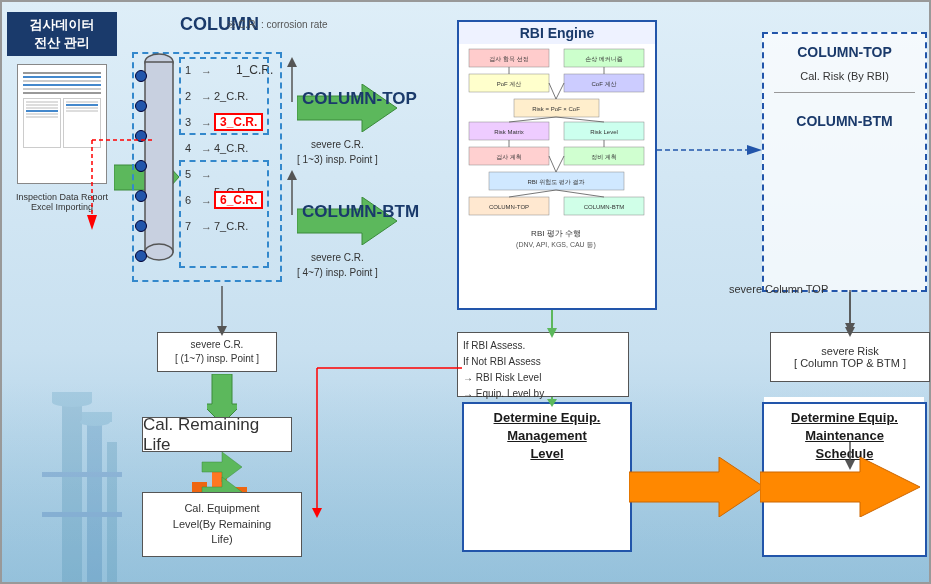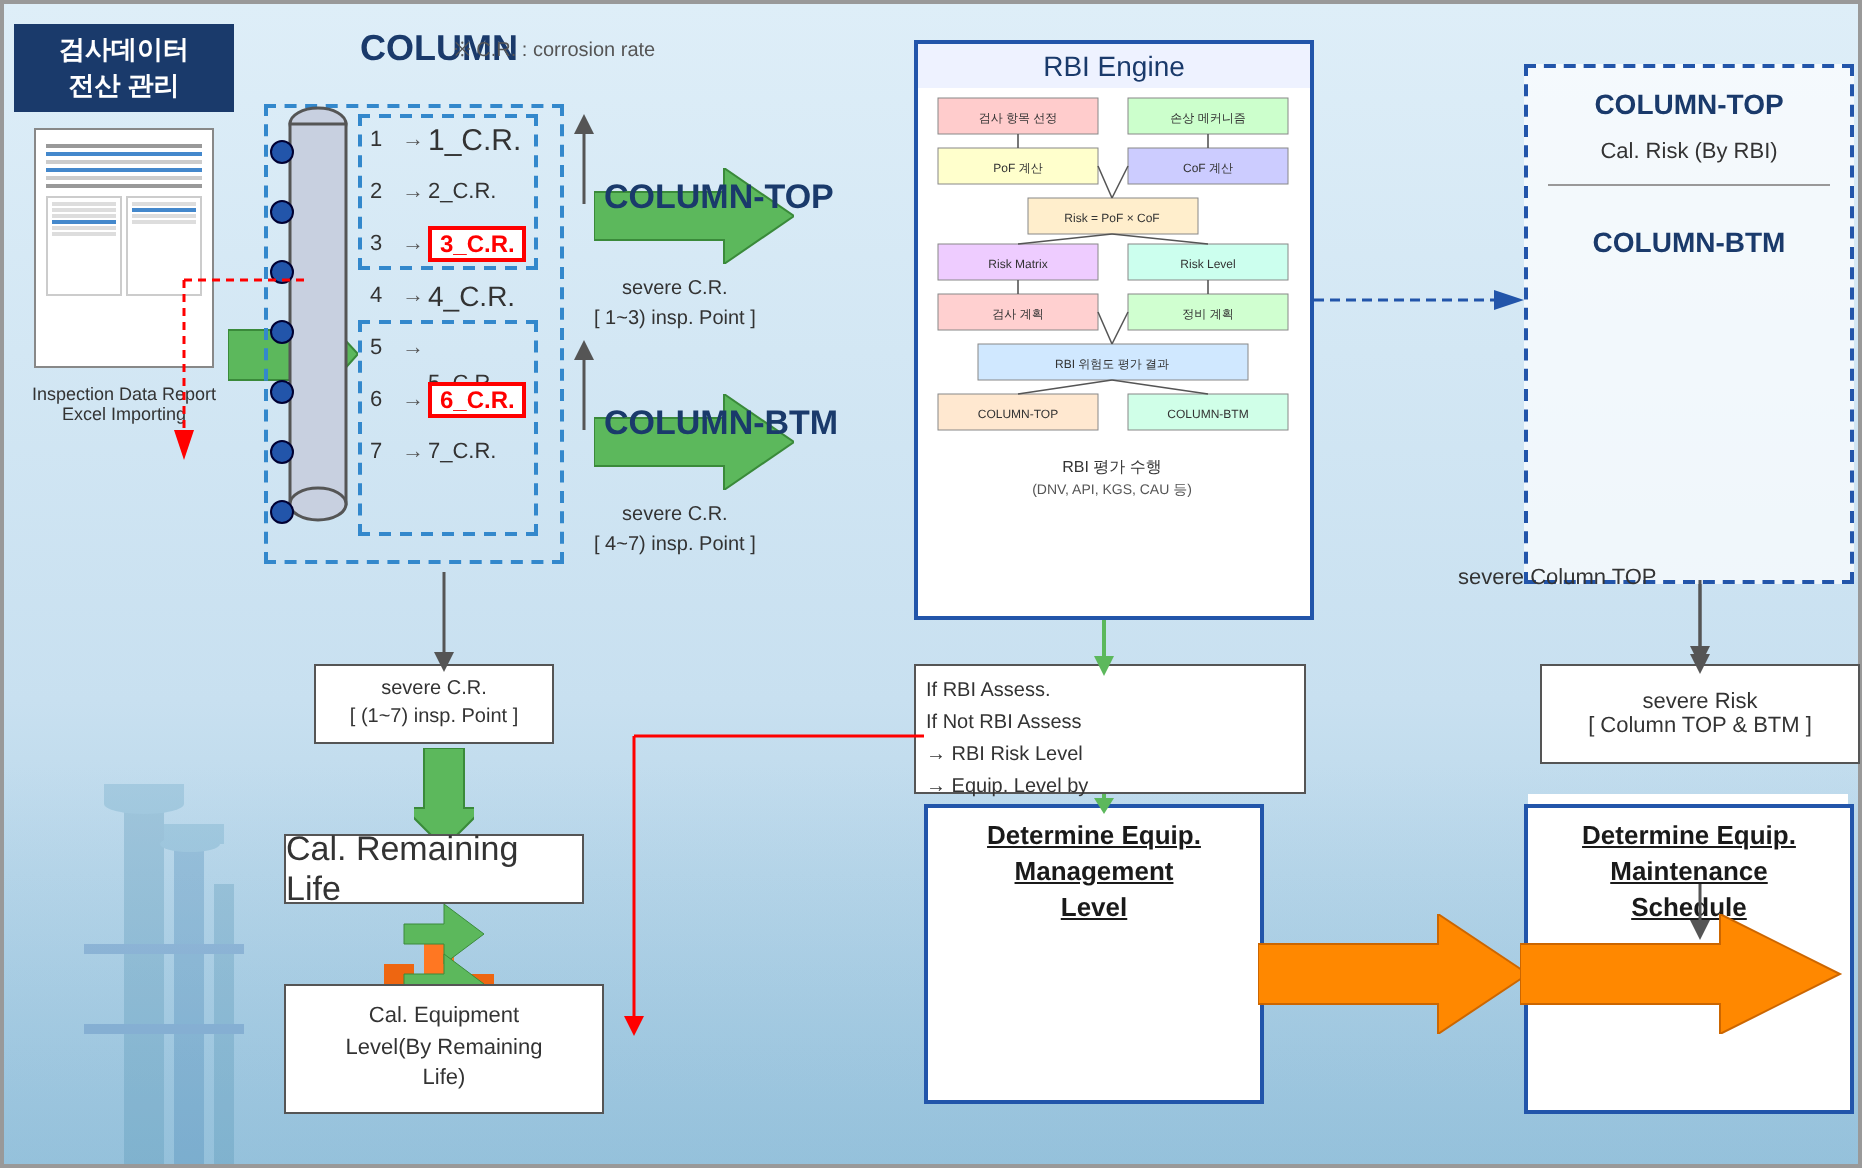--- a/index.html
+++ b/index.html
@@ -64,21 +64,21 @@
       top: 18px;
       width: 200px;
       height: 290px;
       border: 2px solid #2255aa;
       background: white;
     }
 
     .rbi-title {
       text-align: center;
       font-size: 14px;
-      font-weight: normal;
+      font-weight: bold;
       color: #1a3a6b;
       padding: 3px;
       background: #eef2ff;
     }
 
     .rbi-flowchart {
       width: 100%;
       height: 240px;
       overflow: hidden;
       position: relative;
@@ -226,21 +226,21 @@
       text-align: center;
       color: #333;
       padding: 2px 5px;
     }
 
     
     .if-rbi-box {
       position: absolute;
       left: 455px;
       top: 330px;
-      width: 196px;
+      width: 172px;
       height: 65px;
       border: 1px solid #555;
       background: white;
       padding: 5px;
       font-size: 10px;
       color: #333;
       line-height: 1.6;
     }
 
     
@@ -388,39 +388,39 @@
 
   <div style="position:absolute;left:133px;top:218px;width:12px;height:12px;background:#2255aa;border-radius:50%;border:1px solid #003;"></div>
 
   <div style="position:absolute;left:133px;top:248px;width:12px;height:12px;background:#2255aa;border-radius:50%;border:1px solid #003;"></div>
 
   <div style="position:absolute;left:183px;top:55px;">
 
     <div style="display:flex;align-items:center;height:26px;">
       <span style="font-size:11px;color:#333;width:14px;">1</span>
       <span style="font-size:11px;color:#555;margin:0 2px;">→</span>
-      <span style="font-size:15px;color:#333;">1_C.R.</span>
+      <span style="font-size:12px;color:#333;margin-left:22px;">1_C.R.</span>
     </div>
 
     <div style="display:flex;align-items:center;height:26px;">
       <span style="font-size:11px;color:#333;width:14px;">2</span>
       <span style="font-size:11px;color:#555;margin:0 2px;">→</span>
       <span style="font-size:11px;color:#333;">2_C.R.</span>
     </div>
 
     <div style="display:flex;align-items:center;height:26px;">
       <span style="font-size:11px;color:#333;width:14px;">3</span>
       <span style="font-size:11px;color:#555;margin:0 2px;">→</span>
       <span style="font-size:12px;color:red;font-weight:bold;border:2px solid red;padding:0 4px;background:white;">3_C.R.</span>
     </div>
 
     <div style="display:flex;align-items:center;height:26px;">
       <span style="font-size:11px;color:#333;width:14px;">4</span>
       <span style="font-size:11px;color:#555;margin:0 2px;">→</span>
-      <span style="font-size:14px;color:#333;">4_C.R.</span>
+      <span style="font-size:11px;color:#333;">4_C.R.</span>
     </div>
 
     <div style="display:flex;align-items:center;height:26px;">
       <span style="font-size:11px;color:#333;width:14px;">5</span>
       <span style="font-size:11px;color:#555;margin:0 2px;">→</span>
       <span style="font-size:11px;color:#333;margin-top:36px;">5_C.R.</span>
     </div>
 
     <div style="display:flex;align-items:center;height:26px;">
       <span style="font-size:11px;color:#333;width:14px;">6</span>

